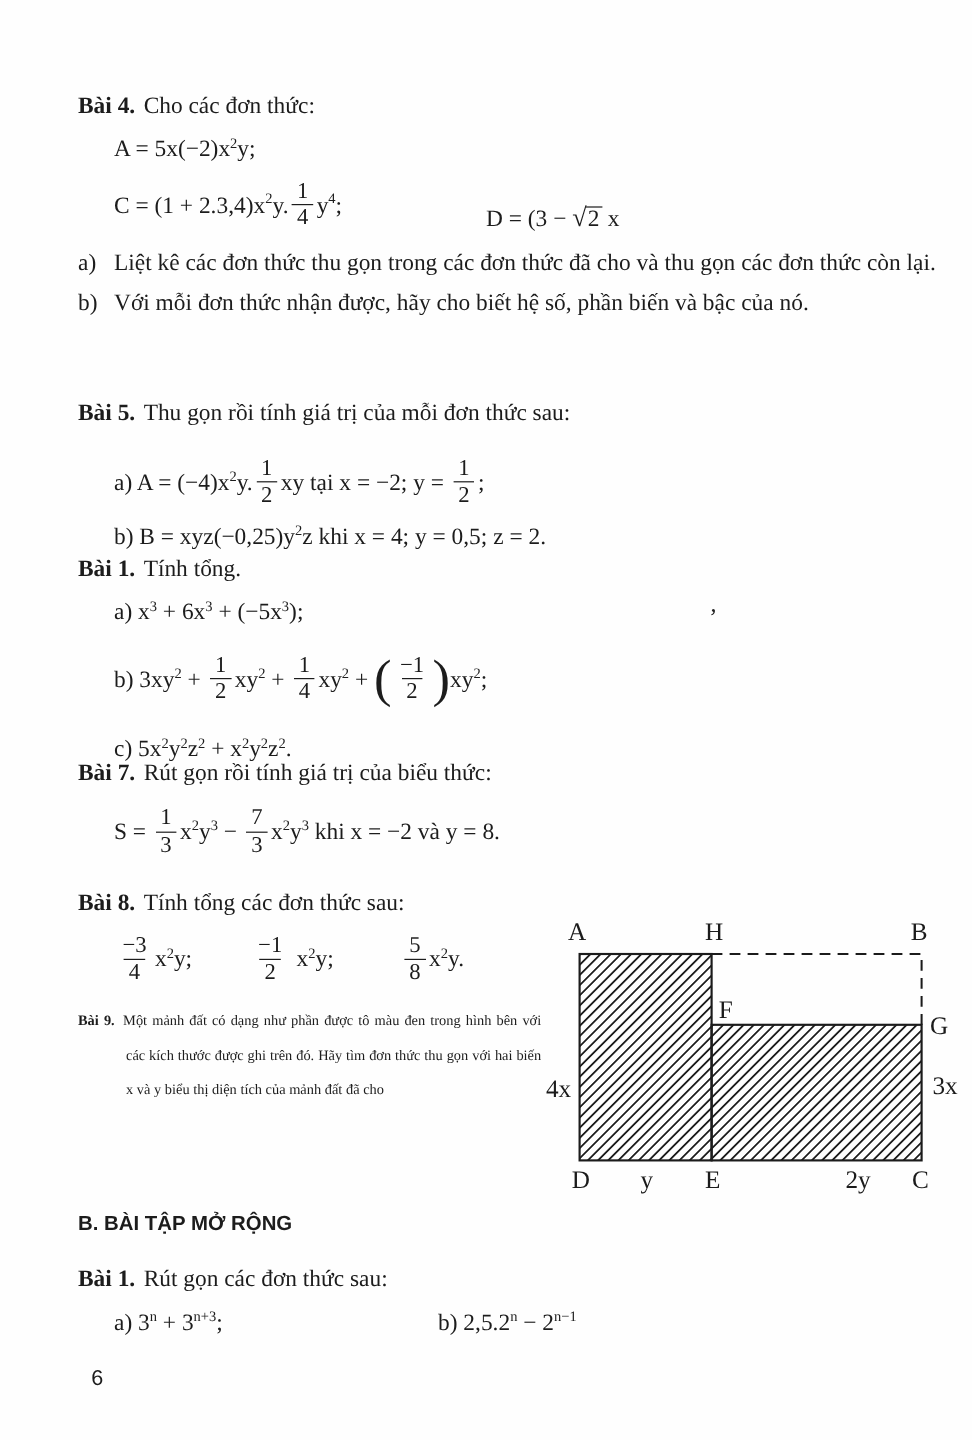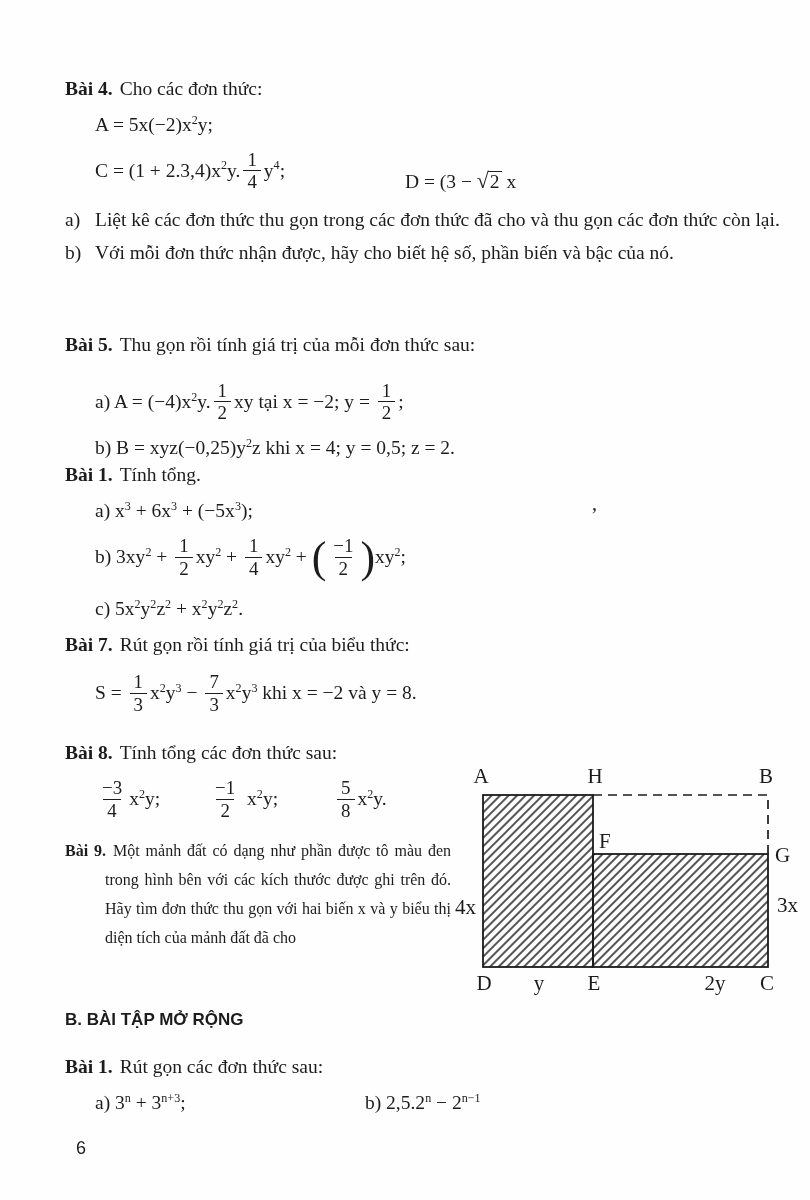--- a/index.html
+++ b/index.html
@@ -27,21 +27,21 @@
     vertical-align:middle;margin:0 3px;font-size:0.97em;line-height:1.12;
     position:relative;top:-2px;text-align:center;
   }
   .frac .num,.frac .den{padding:0 4px;display:block;}
   .frac .den{border-top:1.7px solid #1c1c1c;}
   .bigp{font-size:2.25em;vertical-align:middle;line-height:0;font-weight:300;position:relative;top:-2px;}
   .sqrt .sgn{display:inline-block;font-size:1.12em;}
   .sqrt .rad{display:inline-block;border-top:1.6px solid #1c1c1c;padding:0 2px;margin-left:-1px;line-height:1.05;}
   .b9{
     position:absolute;left:65px;top:836px;width:386px;
-    font-size:16px;line-height:29px;text-align:justify;
+    font-size:12px;line-height:29px;text-align:justify;
     padding-left:40px;text-indent:-40px;box-sizing:border-box;
   }
   .secB{font-family:"Liberation Sans","DejaVu Sans",sans-serif;font-weight:bold;font-size:17px;}
   .fig{position:absolute;left:453px;top:762px;}
   .fig text{font-family:"Liberation Serif","DejaVu Serif",serif;font-size:21px;fill:#1b1b1b;}
   .pageno{position:absolute;left:76px;top:1138px;font-family:"Liberation Sans","DejaVu Sans",sans-serif;font-size:18px;}
   .stray{position:absolute;left:591px;top:504px;font-size:20px;color:#222;}
   .m8{display:inline-block;}
   .m8 + .m8{margin-left:48px;}
   .m8.last{margin-left:56px;}
@@ -93,21 +93,21 @@
     </div>
   </div>
 
   <div class="sec" style="top:462px">
     <div class="hline">
       <span class="bt">Bài 1.</span><span class="intro">Tính tổng.</span>
     </div>
     <div class="mrow" style="margin-top:8px">
       <span class="fm"><span class="t">a) x</span><sup class="sp">3</sup><span class="t"> + 6x</span><sup class="sp">3</sup><span class="t"> + (−5x</span><sup class="sp">3</sup><span class="t">);</span></span>
     </div>
-    <div class="mrow" style="margin-top:4px;min-height:58px;display:flex;align-items:center">
+    <div class="mrow" style="margin-top:20px;min-height:58px;display:flex;">
       <span class="fm"><span class="t">b) 3xy</span><sup class="sp">2</sup><span class="t"> + </span><span class="frac">
             <span class="num">1</span>
             <span class="den">2</span>
           </span><span class="t">xy</span><sup class="sp">2</sup><span class="t"> + </span><span class="frac">
             <span class="num">1</span>
             <span class="den">4</span>
           </span><span class="t">xy</span><sup class="sp">2</sup><span class="t"> + </span><span class="bigp">(</span><span class="frac">
             <span class="num">−1</span>
             <span class="den">2</span>
           </span><span class="bigp">)</span><span class="t">xy</span><sup class="sp">2</sup><span class="t">;</span></span>

